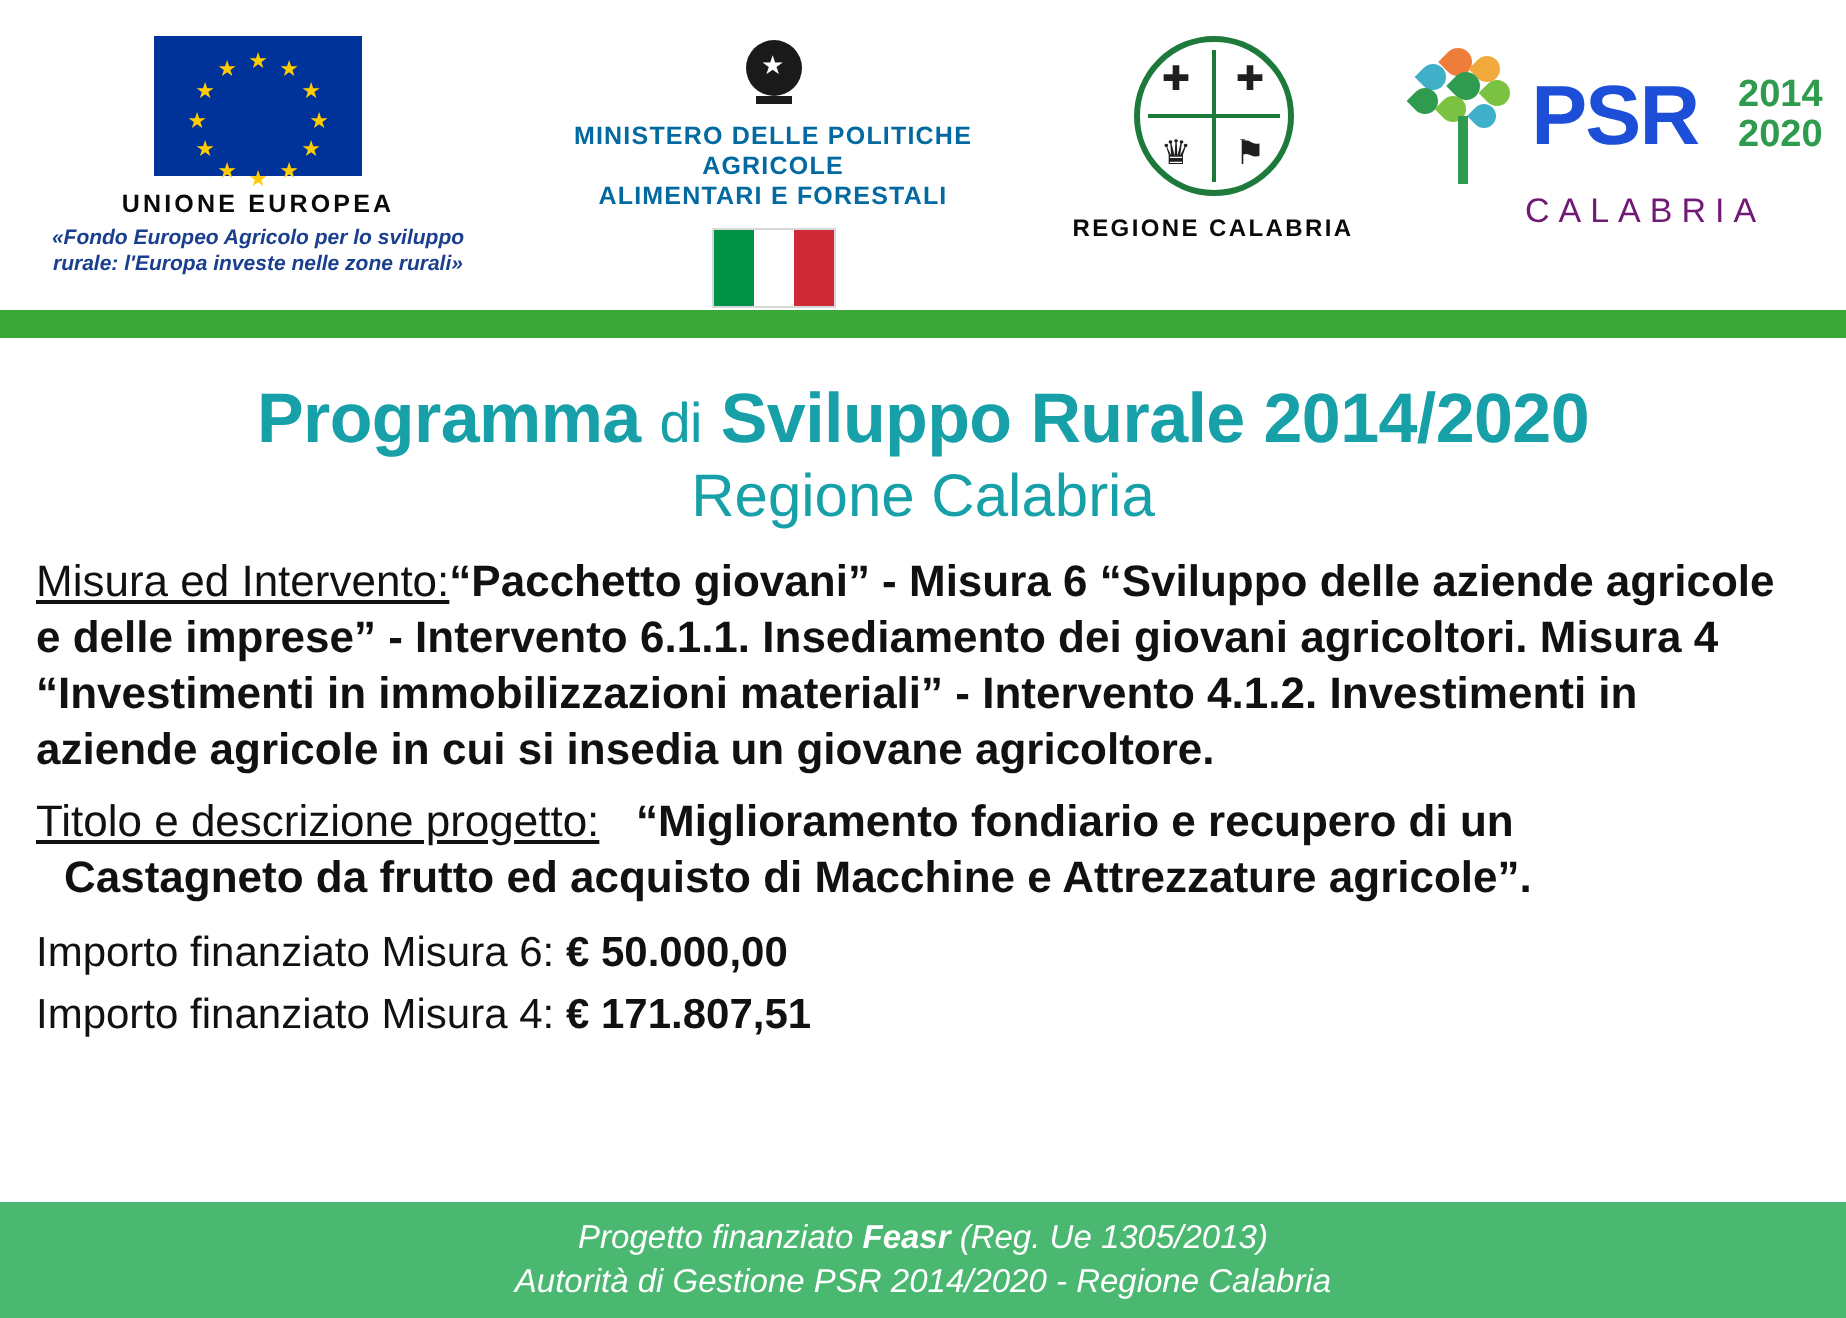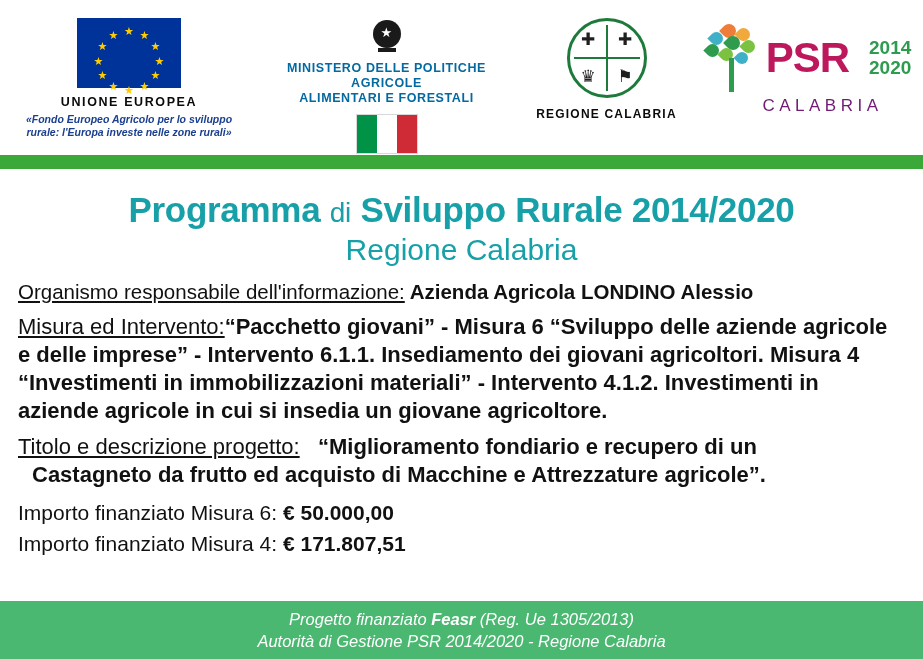--- a/index.html
+++ b/index.html
@@ -182,21 +182,21 @@
   }
   .psr-tree .trunk {
     position: absolute;
     left: 27px; top: 36px;
     width: 5px; height: 34px;
     background: #2e9b4e;
   }
   .psr-word {
     font-size: 42px;
     font-weight: bold;
-    color: #be185d;
+    color: #1d4ed8;
     letter-spacing: -1px;
     line-height: 42px;
   }
   .psr-years {
     font-size: 19px;
     font-weight: bold;
     color: #2e9b4e;
     line-height: 20px;
     margin-left: 20px;
     text-align: left;
@@ -366,24 +366,20 @@
     <div class="title-1">
       <span>Programma</span>
       <span class="light">di</span>
       <span>Sviluppo Rurale 2014/2020</span>
     </div>
     <div class="title-2">Regione Calabria</div>
   </div>
 
   <div class="body">
 
-    <div class="line block">
-      <span class="u">Organismo responsabile dell'informazione:</span>
-      <span>Azienda Agricola LONDINO Alessio</span>
-    </div>
 
     <div class="para block">
       <span class="u">Misura ed Intervento:</span><span>“Pacchetto giovani” - Misura 6 “Sviluppo delle aziende agricole e delle imprese” - Intervento 6.1.1. Insediamento dei giovani agricoltori. Misura 4 “Investimenti in immobilizzazioni materiali” - Intervento 4.1.2. Investimenti in aziende agricole in cui si insedia un giovane agricoltore.</span>
     </div>
 
     <div class="para">
       <span class="u">Titolo e descrizione progetto:</span>
       &nbsp;&nbsp;<span>“Miglioramento fondiario e recupero di un</span>
     </div>
     <div class="para indent block">

